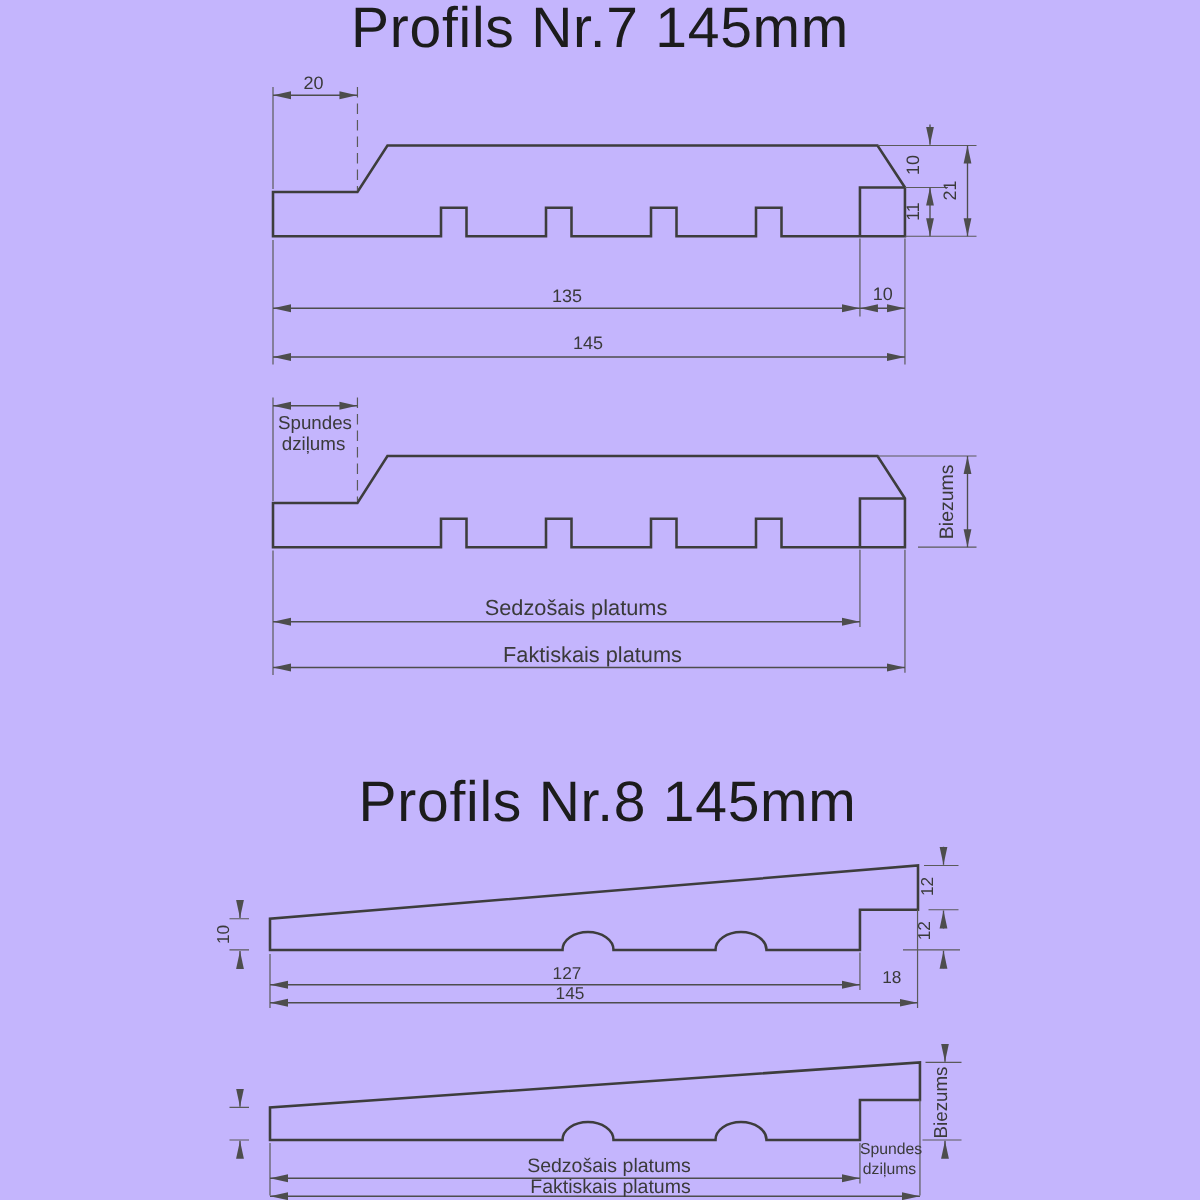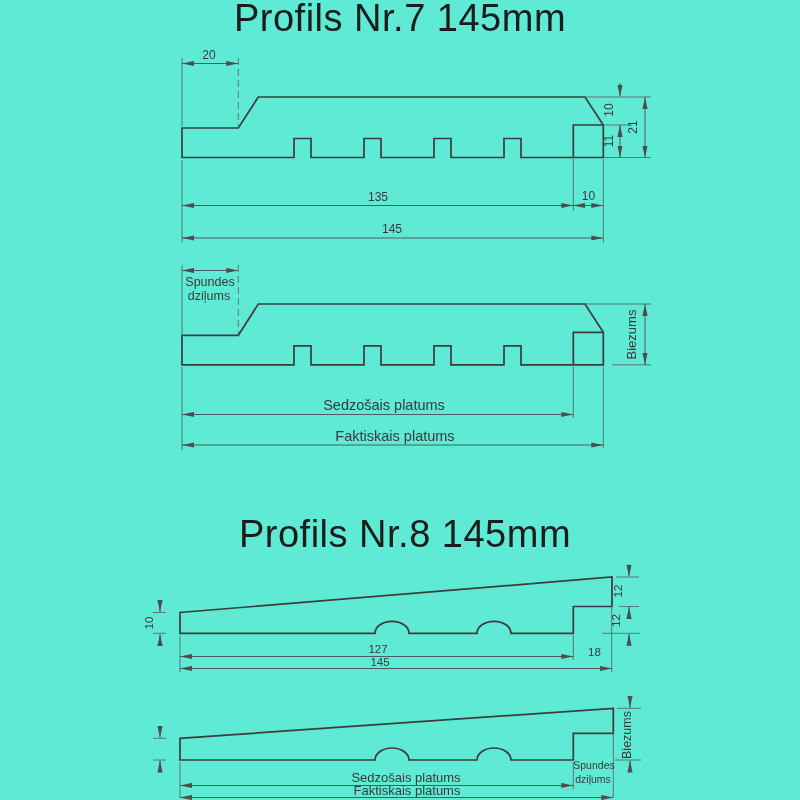--- a/index.html
+++ b/index.html
@@ -1,16 +1,16 @@
 <!DOCTYPE html>
 <html><head>
 <meta charset="utf-8">
 <style>
   html,body{margin:0;padding:0;background:#ffffff;}
-  .page{position:relative;width:800px;height:800px;background:#5eead4;overflow:hidden;
+  .page{position:relative;width:800px;height:800px;background:#c4b5fd;overflow:hidden;
         font-family:"Liberation Sans", sans-serif;}
   svg{position:absolute;left:0;top:0;}
   .outline{fill:none;stroke:#3d3d3d;stroke-width:1.7;stroke-linejoin:miter;}
   .ext{fill:none;stroke:#5a5a5a;stroke-width:0.8;}
   .dash{stroke-dasharray:7 4;}
   .dim{fill:none;stroke:#4d4d4d;stroke-width:0.9;}
   .stub{fill:none;stroke:#4d4d4d;stroke-width:0.9;}
   text{fill:#3a3a3a;font-family:"Liberation Sans", sans-serif;}
   .num{font-size:12px;}
   .num-sm{font-size:11.5px;}

